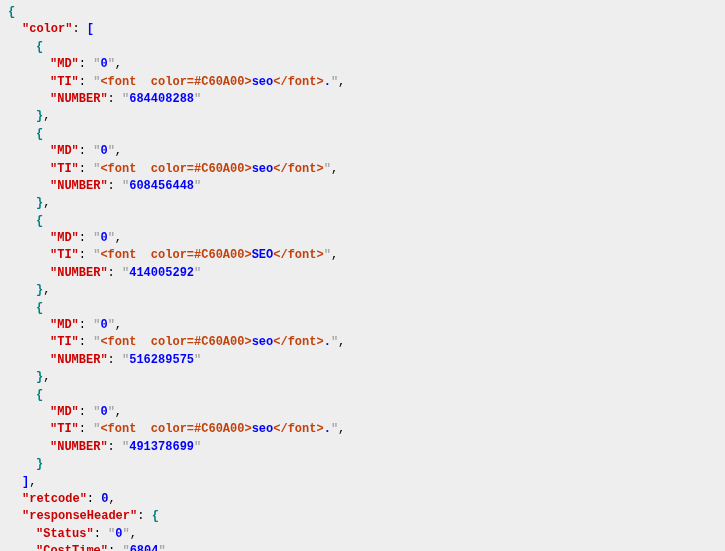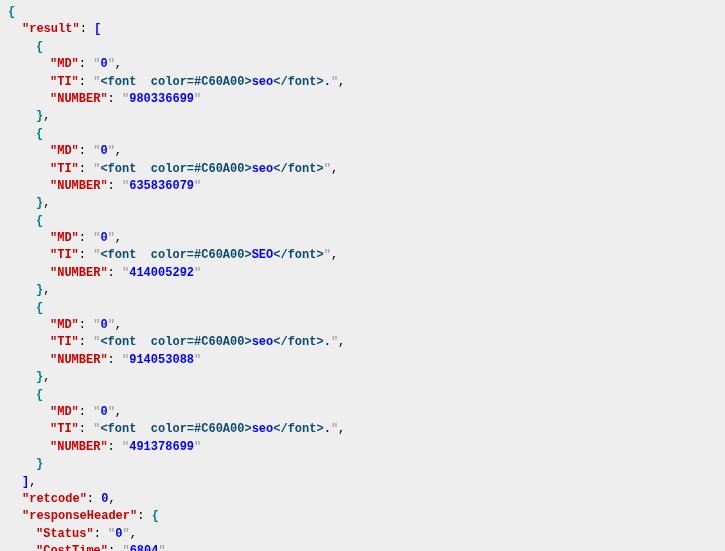--- a/index.html
+++ b/index.html
@@ -13,63 +13,63 @@
     height: 551px;
     color: #000;
     font-weight: bold;
   }
   .line { white-space: pre; }
   .brace { color: #008080; }
   .bracket { color: #0000ff; }
   .key { color: #cc0000; }
   .str-quote { color: #a8a8a8; }
   .str-val { color: #0000ff; }
-  .font-tag { color: #0c4a6e; }
+  .font-tag { color: #c2410c; }
   .num { color: #0000cc; }
   .comma { color: #000; font-weight: normal; }
   .i1 { padding-left: 14px; }
   .i2 { padding-left: 28px; }
   .i3 { padding-left: 42px; }
 </style>
 </head>
 <body>
 
 <div>
 
 <div class="line"><span class="brace">{</span></div>
 
-<div class="line i1"><span class="key">"<span>result</span>"</span><span class="comma">: </span><span class="bracket">[</span></div>
+<div class="line i1"><span class="key">"<span>color</span>"</span><span class="comma">: </span><span class="bracket">[</span></div>
 
 <div id="items-container">
       <div>
         <div class="line i2"><span class="brace">{</span></div>
         <div class="line i3"><span class="key">"MD"</span><span class="comma">: </span><span class="str-quote">"</span><span class="str-val">0</span><span class="str-quote">"</span><span class="comma">,</span></div>
         <div class="line i3"><span class="key">"TI"</span><span class="comma">: </span><span class="str-quote">"</span><span class="font-tag">&lt;font  color=#C60A00&gt;</span><span class="str-val">seo</span><span class="font-tag">&lt;/font&gt;</span><span class="str-val">.</span><span class="str-quote">"</span><span class="comma">,</span></div>
-        <div class="line i3"><span class="key">"NUMBER"</span><span class="comma">: </span><span class="str-quote">"</span><span class="str-val">980336699</span><span class="str-quote">"</span></div>
+        <div class="line i3"><span class="key">"NUMBER"</span><span class="comma">: </span><span class="str-quote">"</span><span class="str-val">684408288</span><span class="str-quote">"</span></div>
         <div class="line i2"><span class="brace">}</span><span class="comma">,</span></div>
       </div>
       <div>
         <div class="line i2"><span class="brace">{</span></div>
         <div class="line i3"><span class="key">"MD"</span><span class="comma">: </span><span class="str-quote">"</span><span class="str-val">0</span><span class="str-quote">"</span><span class="comma">,</span></div>
         <div class="line i3"><span class="key">"TI"</span><span class="comma">: </span><span class="str-quote">"</span><span class="font-tag">&lt;font  color=#C60A00&gt;</span><span class="str-val">seo</span><span class="font-tag">&lt;/font&gt;</span><span class="str-val"></span><span class="str-quote">"</span><span class="comma">,</span></div>
-        <div class="line i3"><span class="key">"NUMBER"</span><span class="comma">: </span><span class="str-quote">"</span><span class="str-val">635836079</span><span class="str-quote">"</span></div>
+        <div class="line i3"><span class="key">"NUMBER"</span><span class="comma">: </span><span class="str-quote">"</span><span class="str-val">608456448</span><span class="str-quote">"</span></div>
         <div class="line i2"><span class="brace">}</span><span class="comma">,</span></div>
       </div>
       <div>
         <div class="line i2"><span class="brace">{</span></div>
         <div class="line i3"><span class="key">"MD"</span><span class="comma">: </span><span class="str-quote">"</span><span class="str-val">0</span><span class="str-quote">"</span><span class="comma">,</span></div>
         <div class="line i3"><span class="key">"TI"</span><span class="comma">: </span><span class="str-quote">"</span><span class="font-tag">&lt;font  color=#C60A00&gt;</span><span class="str-val">SEO</span><span class="font-tag">&lt;/font&gt;</span><span class="str-val"></span><span class="str-quote">"</span><span class="comma">,</span></div>
         <div class="line i3"><span class="key">"NUMBER"</span><span class="comma">: </span><span class="str-quote">"</span><span class="str-val">414005292</span><span class="str-quote">"</span></div>
         <div class="line i2"><span class="brace">}</span><span class="comma">,</span></div>
       </div>
       <div>
         <div class="line i2"><span class="brace">{</span></div>
         <div class="line i3"><span class="key">"MD"</span><span class="comma">: </span><span class="str-quote">"</span><span class="str-val">0</span><span class="str-quote">"</span><span class="comma">,</span></div>
         <div class="line i3"><span class="key">"TI"</span><span class="comma">: </span><span class="str-quote">"</span><span class="font-tag">&lt;font  color=#C60A00&gt;</span><span class="str-val">seo</span><span class="font-tag">&lt;/font&gt;</span><span class="str-val">.</span><span class="str-quote">"</span><span class="comma">,</span></div>
-        <div class="line i3"><span class="key">"NUMBER"</span><span class="comma">: </span><span class="str-quote">"</span><span class="str-val">914053088</span><span class="str-quote">"</span></div>
+        <div class="line i3"><span class="key">"NUMBER"</span><span class="comma">: </span><span class="str-quote">"</span><span class="str-val">516289575</span><span class="str-quote">"</span></div>
         <div class="line i2"><span class="brace">}</span><span class="comma">,</span></div>
       </div>
       <div>
         <div class="line i2"><span class="brace">{</span></div>
         <div class="line i3"><span class="key">"MD"</span><span class="comma">: </span><span class="str-quote">"</span><span class="str-val">0</span><span class="str-quote">"</span><span class="comma">,</span></div>
         <div class="line i3"><span class="key">"TI"</span><span class="comma">: </span><span class="str-quote">"</span><span class="font-tag">&lt;font  color=#C60A00&gt;</span><span class="str-val">seo</span><span class="font-tag">&lt;/font&gt;</span><span class="str-val">.</span><span class="str-quote">"</span><span class="comma">,</span></div>
         <div class="line i3"><span class="key">"NUMBER"</span><span class="comma">: </span><span class="str-quote">"</span><span class="str-val">491378699</span><span class="str-quote">"</span></div>
         <div class="line i2"><span class="brace">}</span></div>
       </div>
     </div>

